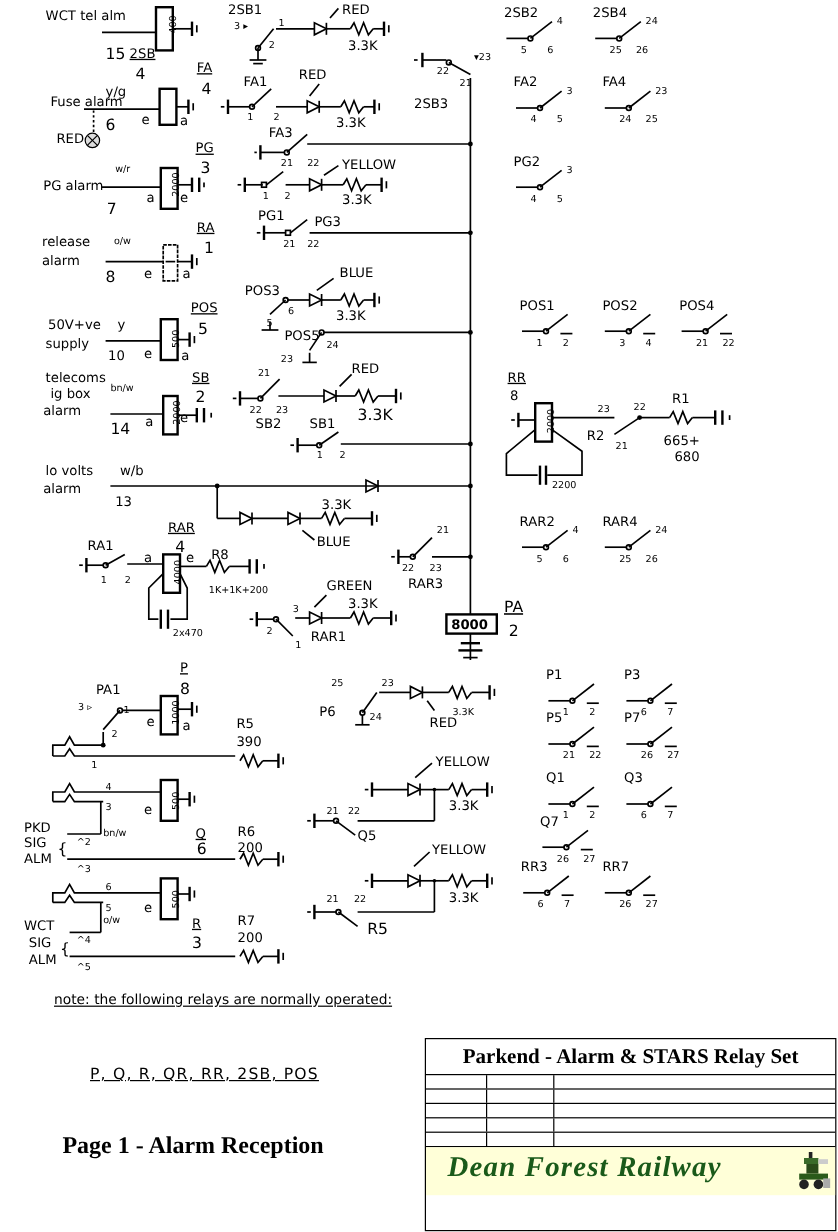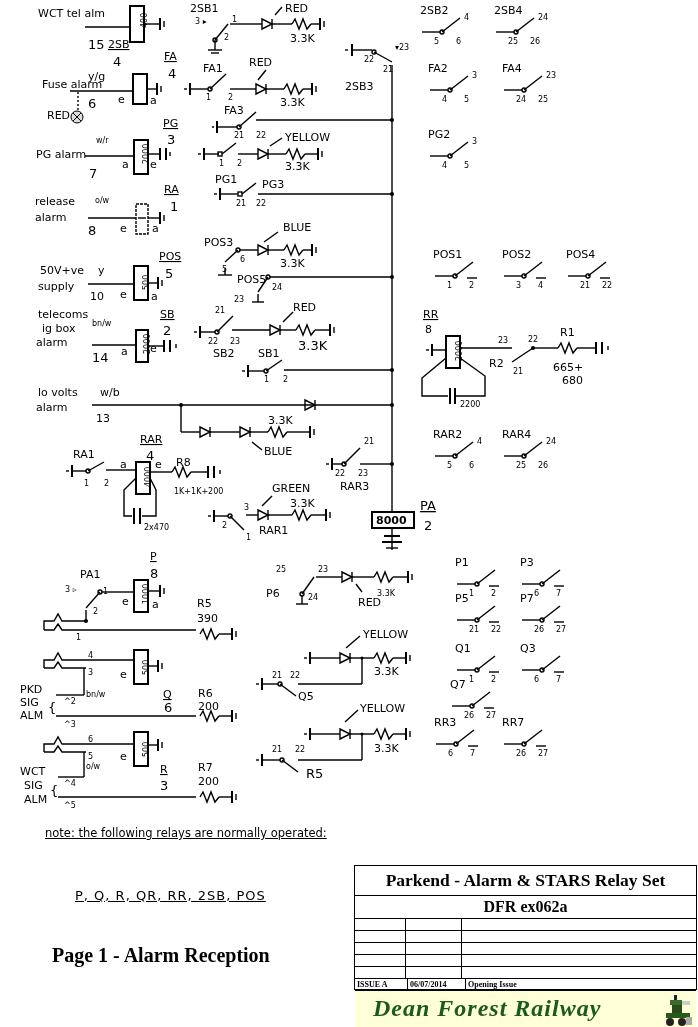--- a/index.html
+++ b/index.html
@@ -7,21 +7,21 @@
   svg#sch{position:absolute;left:0;top:0;}
   .hw{font-family:"DejaVu Sans",sans-serif;font-size:11px;fill:#000;}
   .hws{font-family:"DejaVu Sans",sans-serif;font-size:8px;fill:#000;}
   .hwb{font-family:"DejaVu Sans",sans-serif;font-size:13px;fill:#000;}
   .ln{stroke:#000;stroke-width:1.4;fill:none;}
   .lnb{stroke:#000;stroke-width:2;fill:none;}
   .note{position:absolute;font-family:"DejaVu Sans",sans-serif;font-size:12px;text-decoration:underline;}
   #note1{left:45px;top:826px;font-size:11.5px;}
   #note2{left:75px;top:888px;font-size:13px;letter-spacing:1px;}
   #page-title{position:absolute;left:52px;top:928px;font-family:"Liberation Serif",serif;font-weight:bold;font-size:20px;margin-top:16px;}
-  #title-block{position:absolute;left:354px;top:865px;width:343px;height:125px;border:1px solid #000;box-sizing:border-box;font-family:"Liberation Serif",serif;}
+  #title-block{position:absolute;left:354px;top:865px;width:343px;height:161px;border:1px solid #000;box-sizing:border-box;font-family:"Liberation Serif",serif;}
   #tb-title{height:29px;border-bottom:1px solid #000;text-align:center;font-weight:bold;font-size:17.5px;line-height:29px;}
   #tb-ref{height:22px;border-bottom:1px solid #000;text-align:center;font-weight:bold;font-size:16px;line-height:22px;}
   .tb-row{height:11px;border-bottom:1px solid #000;display:flex;}
   .tb-row .c1{width:50px;border-right:1px solid #000;}
   .tb-row .c2{width:55px;border-right:1px solid #000;}
   .tb-row .c3{flex:1;}
   .tb-row.issue{font-size:8px;font-weight:bold;line-height:11px;}
   .tb-row.issue div{padding-left:2px;white-space:nowrap;overflow:hidden;}
   #tb-brand{height:40px;background:#ffffd8;position:relative;}
   #tb-brand-text{position:absolute;left:18px;top:4px;font-family:"Liberation Serif",serif;font-style:italic;font-weight:bold;font-size:24px;color:#1a5a1a;letter-spacing:1px;}
@@ -776,21 +776,20 @@
     </g>
 </svg>
 
 <div class="note" id="note1">note: the following relays are normally operated:</div>
 <div class="note" id="note2">P, Q, R, QR, RR, 2SB, POS</div>
 
 <div id="page-title">Page 1 - Alarm Reception</div>
 
 <div id="title-block">
   <div id="tb-title">Parkend - Alarm &amp; STARS Relay Set</div>
-  <div id="tb-ref">DFR ex062a</div>
   <div class="tb-row">
       <div class="c1"></div>
       <div class="c2"></div>
       <div class="c3"></div>
     </div>
   <div class="tb-row">
       <div class="c1"></div>
       <div class="c2"></div>
       <div class="c3"></div>
     </div>
@@ -802,25 +801,20 @@
   <div class="tb-row">
       <div class="c1"></div>
       <div class="c2"></div>
       <div class="c3"></div>
     </div>
   <div class="tb-row">
       <div class="c1"></div>
       <div class="c2"></div>
       <div class="c3"></div>
     </div>
-  <div class="tb-row issue">
-      <div class="c1">ISSUE A</div>
-      <div class="c2">06/07/2014</div>
-      <div class="c3">Opening Issue</div>
-    </div>
   <div id="tb-brand">
     <div id="tb-brand-text">Dean Forest Railway</div>
     <svg id="loco" width="30" height="32" viewBox="0 0 30 32">
       <rect x="12" y="0" width="3" height="5" fill="#222"></rect>
       <rect x="8" y="5" width="12" height="5" fill="#3a6a2a"></rect>
       <rect x="10" y="10" width="10" height="8" fill="#2a4a1a"></rect>
       <rect x="20" y="6" width="8" height="4" fill="#ccc"></rect>
       <rect x="4" y="18" width="24" height="5" fill="#2a5a1a"></rect>
       <circle cx="8" cy="27" r="4" fill="#222"></circle>
       <circle cx="20" cy="27" r="4" fill="#222"></circle>

